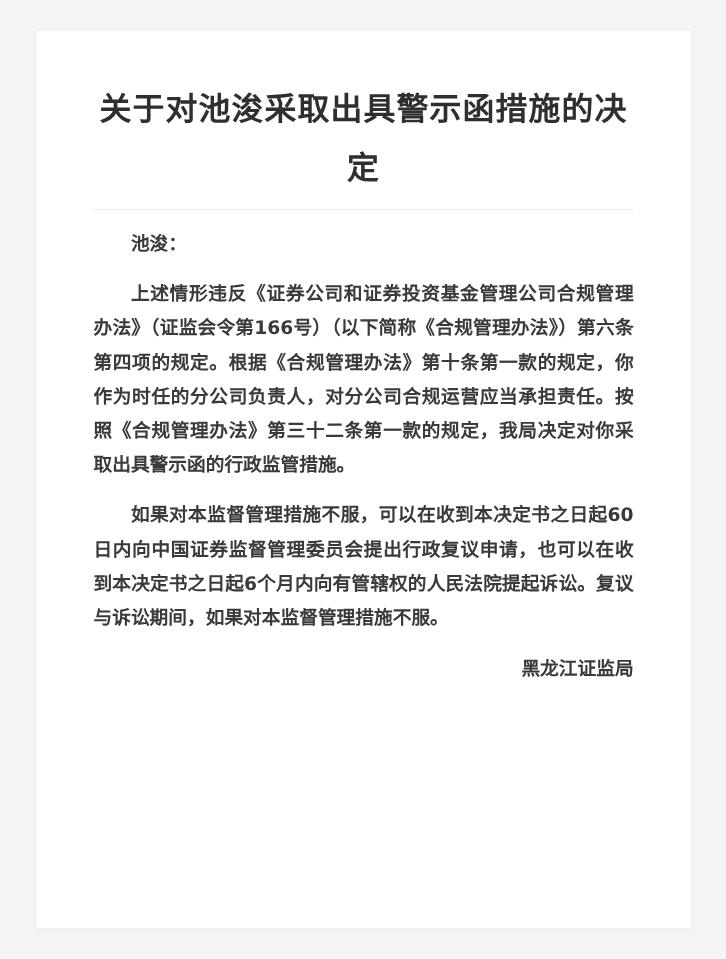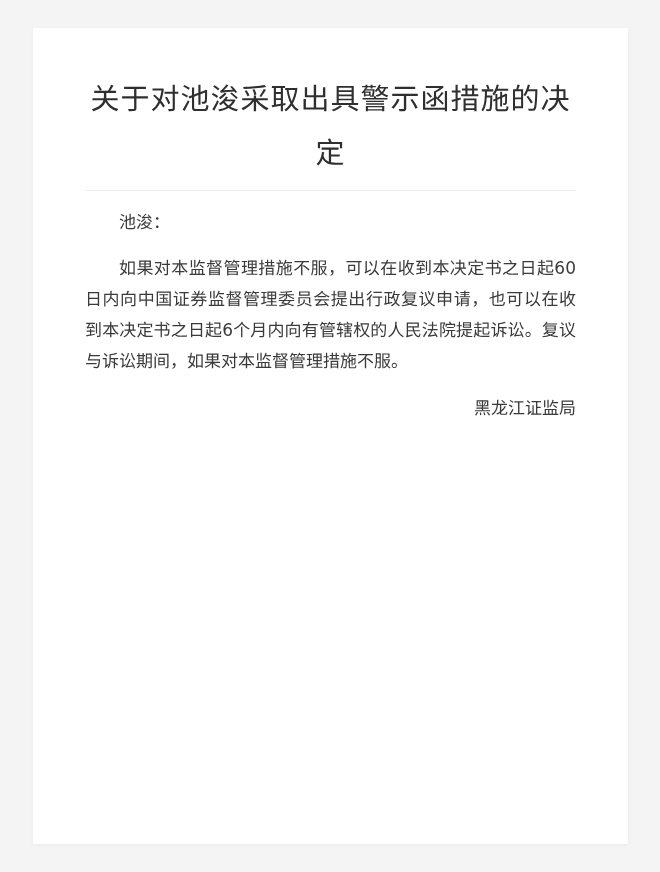--- a/index.html
+++ b/index.html
@@ -16,37 +16,38 @@
   .article-card {
     width: 595px;
     min-height: 816px;
     background: #ffffff;
     padding: 44px 52px 64px 52px;
     box-shadow: 0 1px 4px rgba(0,0,0,0.04);
   }
   h1.article-title {
     font-size: 29px;
     line-height: 54px;
-    font-weight: 400;
+    font-weight: 700;
     text-align: center;
     color: #2f2f2f;
     letter-spacing: 1px;
   }
   .title-divider {
     border: none;
     border-top: 1px solid #ececec;
     margin: 10px 0 14px 0;
   }
   .article-body p {
     font-size: 17px;
     line-height: 31px;
     color: #3a3a3a;
     text-indent: 2em;
     text-align: justify;
     margin: 15px 0;
+    font-weight: bold;
   }
   .article-body p.salutation {
     margin-top: 16px;
   }
   .article-body p.sign-line {
     text-align: right;
     text-indent: 0;
     margin: 12px 0;
   }
   .article-body p.sign-issuer {
@@ -58,19 +59,20 @@
 
 <article class="article-card">
   <h1 class="article-title">关于对池浚采取出具警示函措施的决定</h1>
 
   <hr class="title-divider">
 
   <div class="article-body">
     <p class="salutation">池浚：</p>
 
 
+    <p>上述情形违反《证券公司和证券投资基金管理公司合规管理办法》（证监会令第166号）（以下简称《合规管理办法》）第六条第四项的规定。根据《合规管理办法》第十条第一款的规定，你作为时任的分公司负责人，对分公司合规运营应当承担责任。按照《合规管理办法》第三十二条第一款的规定，我局决定对你采取出具警示函的行政监管措施。</p>
 
     <p>如果对本监督管理措施不服，可以在收到本决定书之日起60日内向中国证券监督管理委员会提出行政复议申请，也可以在收到本决定书之日起6个月内向有管辖权的人民法院提起诉讼。复议与诉讼期间，如果对本监督管理措施不服。</p>
 
     <p class="sign-line sign-issuer">黑龙江证监局</p>
 
   </div>
 </article>
 
 </body></html>

